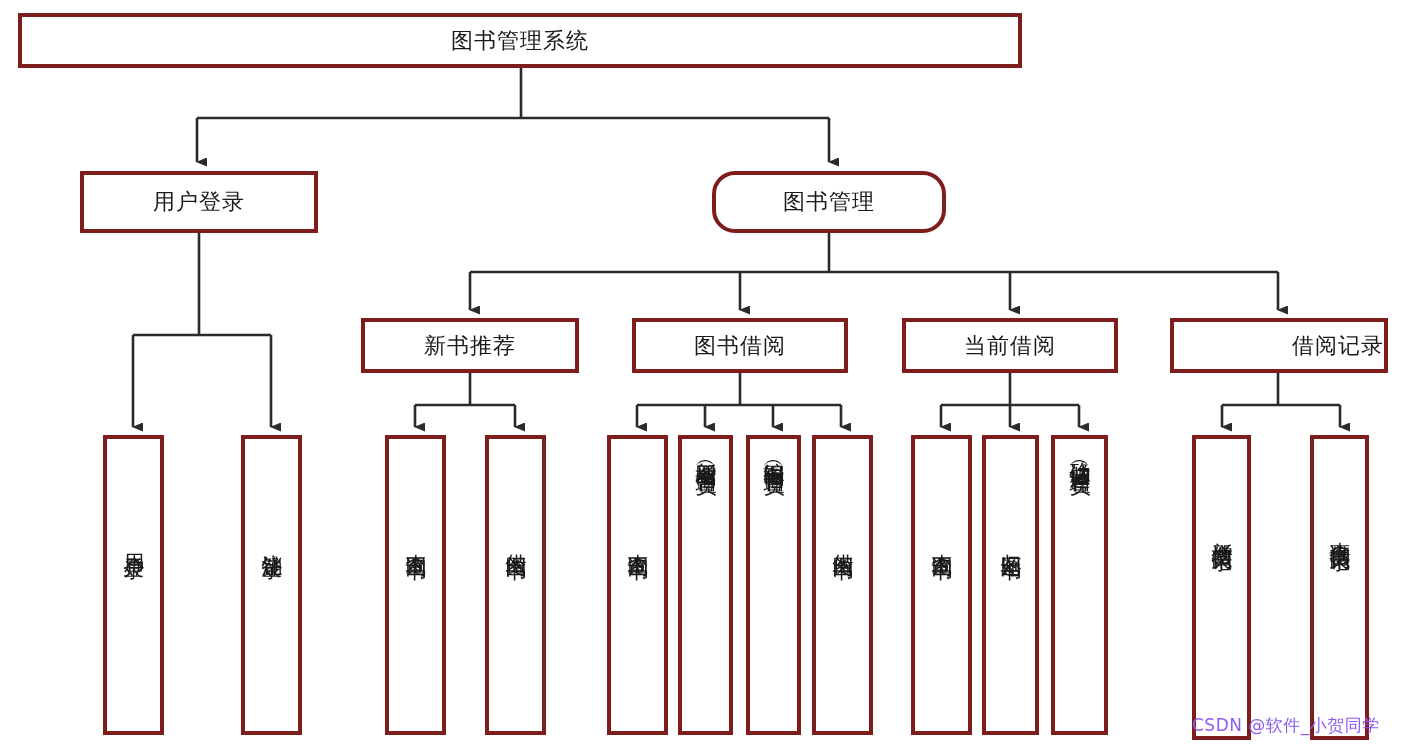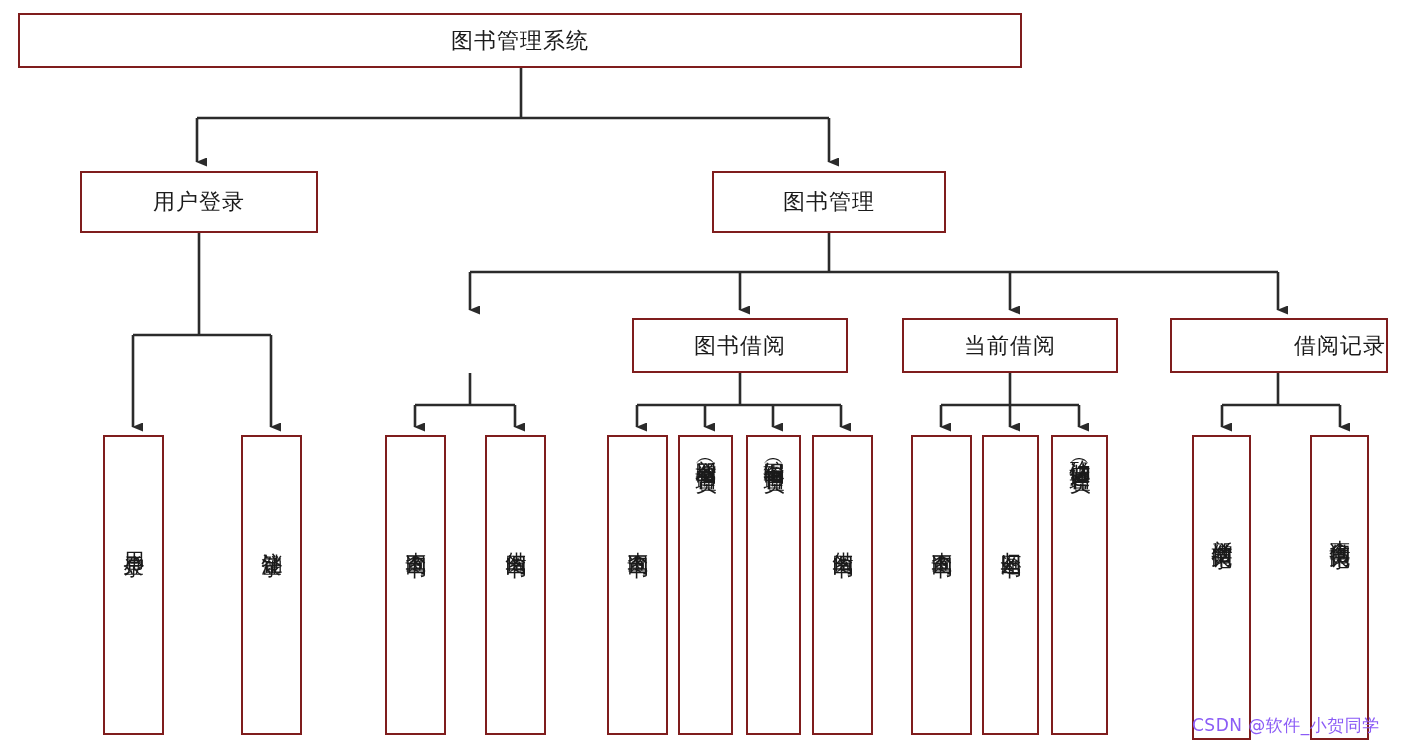--- a/index.html
+++ b/index.html
@@ -22,21 +22,21 @@
     position: absolute;
     left: 0;
     top: 0;
     width: 1405px;
     height: 747px;
     pointer-events: none;
   }
   .node {
     position: absolute;
     box-sizing: border-box;
-    border: 2px solid #7f1d1d;
+    border: 4px solid #7f1d1d;
     background: #ffffff;
     display: flex;
     align-items: center;
     justify-content: center;
     color: #1a1a1a;
   }
   .node.h {
     
     font-size: 22px;
     letter-spacing: 1px;
@@ -128,24 +128,27 @@
   </svg>
 
   <div class="node h" style="left:18px; top:13px; width:1004px; height:55px;">
     <span>图书管理系统</span>
   </div>
 
   <div class="node h" style="left:80px; top:171px; width:238px; height:62px;">
     <span>用户登录</span>
   </div>
 
-  <div class="node h" style="left:712px; top:171px; width:234px; height:62px;">
+  <div class="node h" style="left:712px; top:171px; width:234px; height:62px;border-radius:23px;">
     <span>图书管理</span>
   </div>
 
+  <div class="node h" style="left:361px; top:318px; width:218px; height:55px;">
+    <span>新书推荐</span>
+  </div>
 
   <div class="node h" style="left:632px; top:318px; width:216px; height:55px;">
     <span>图书借阅</span>
   </div>
 
   <div class="node h" style="left:902px; top:318px; width:216px; height:55px;">
     <span>当前借阅</span>
   </div>
 
   <div class="node h" style="left:1170px; top:318px; width:218px; height:55px;justify-content:flex-end;">

